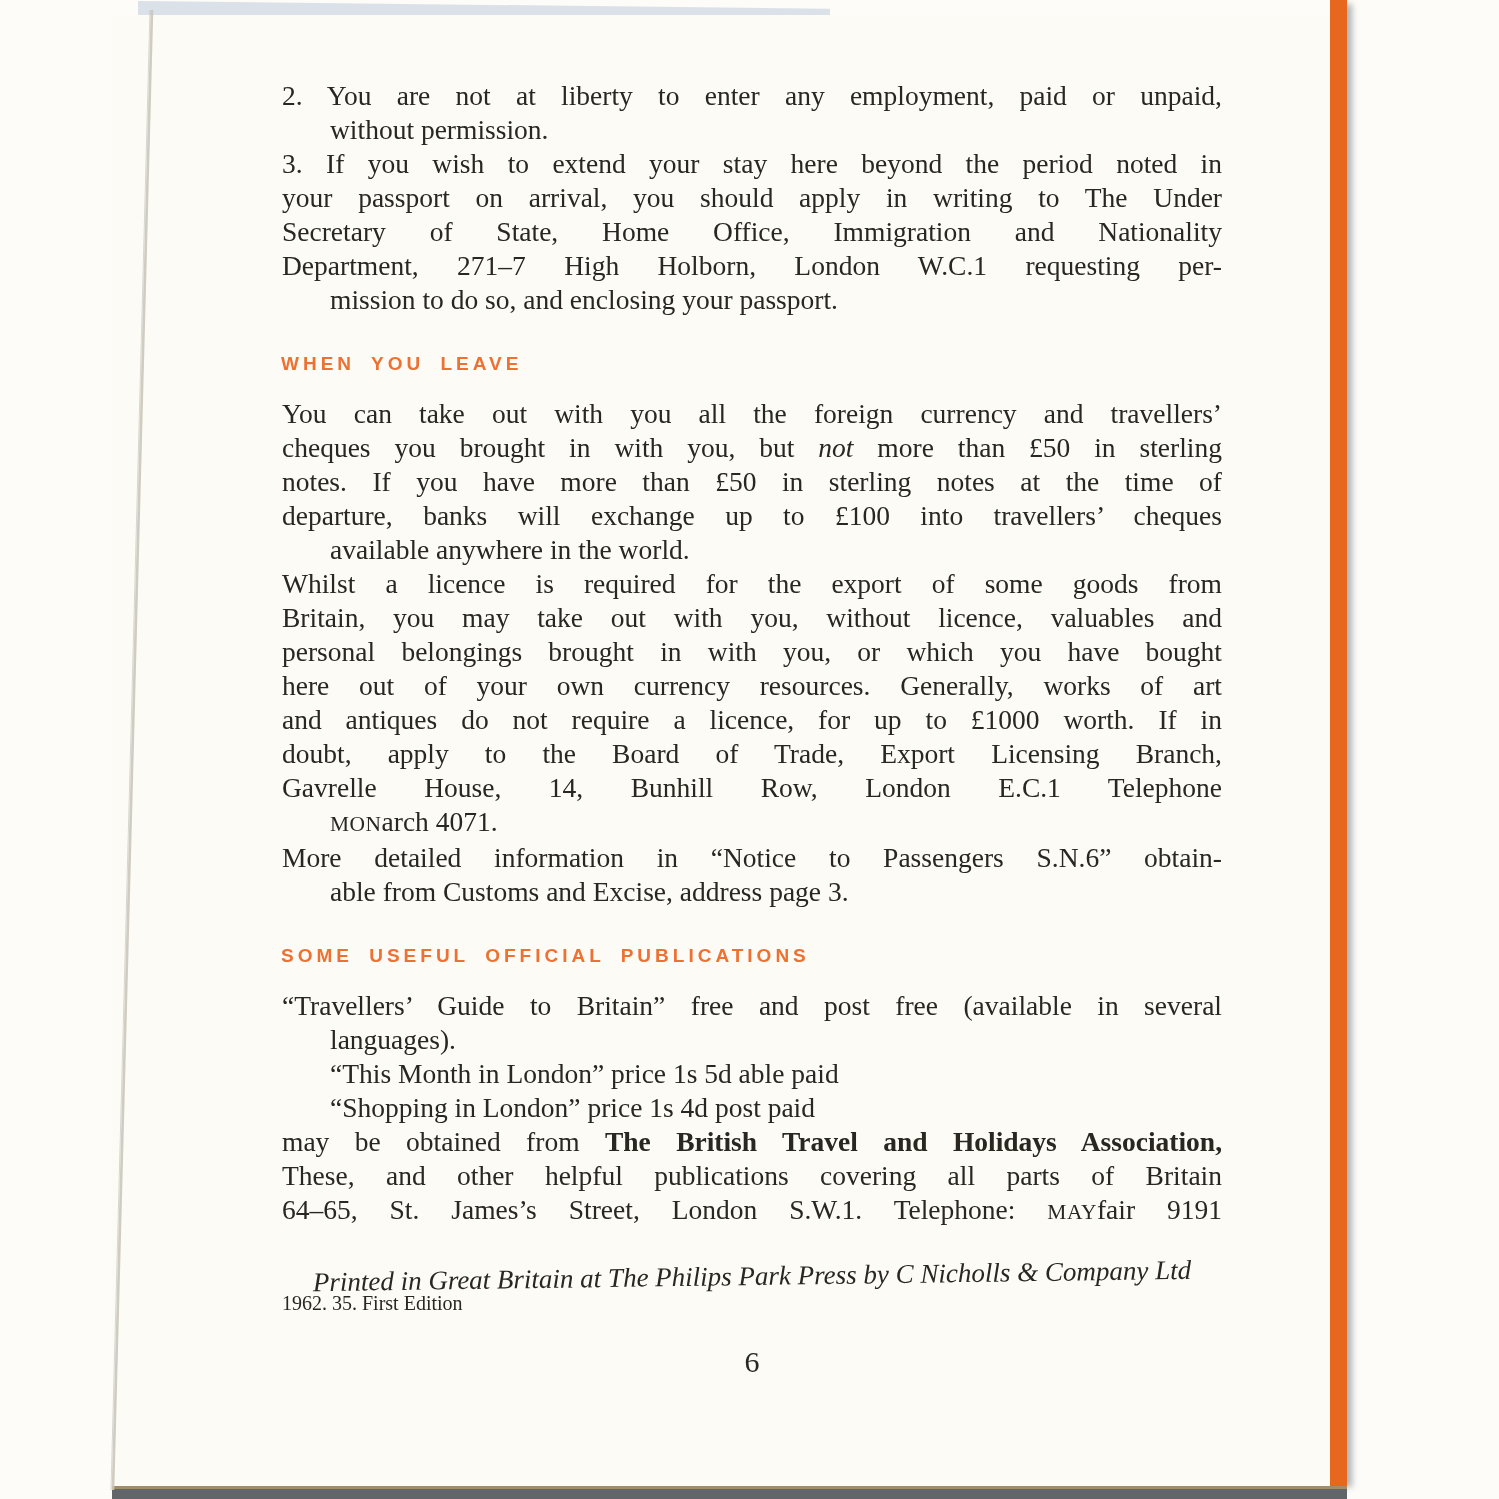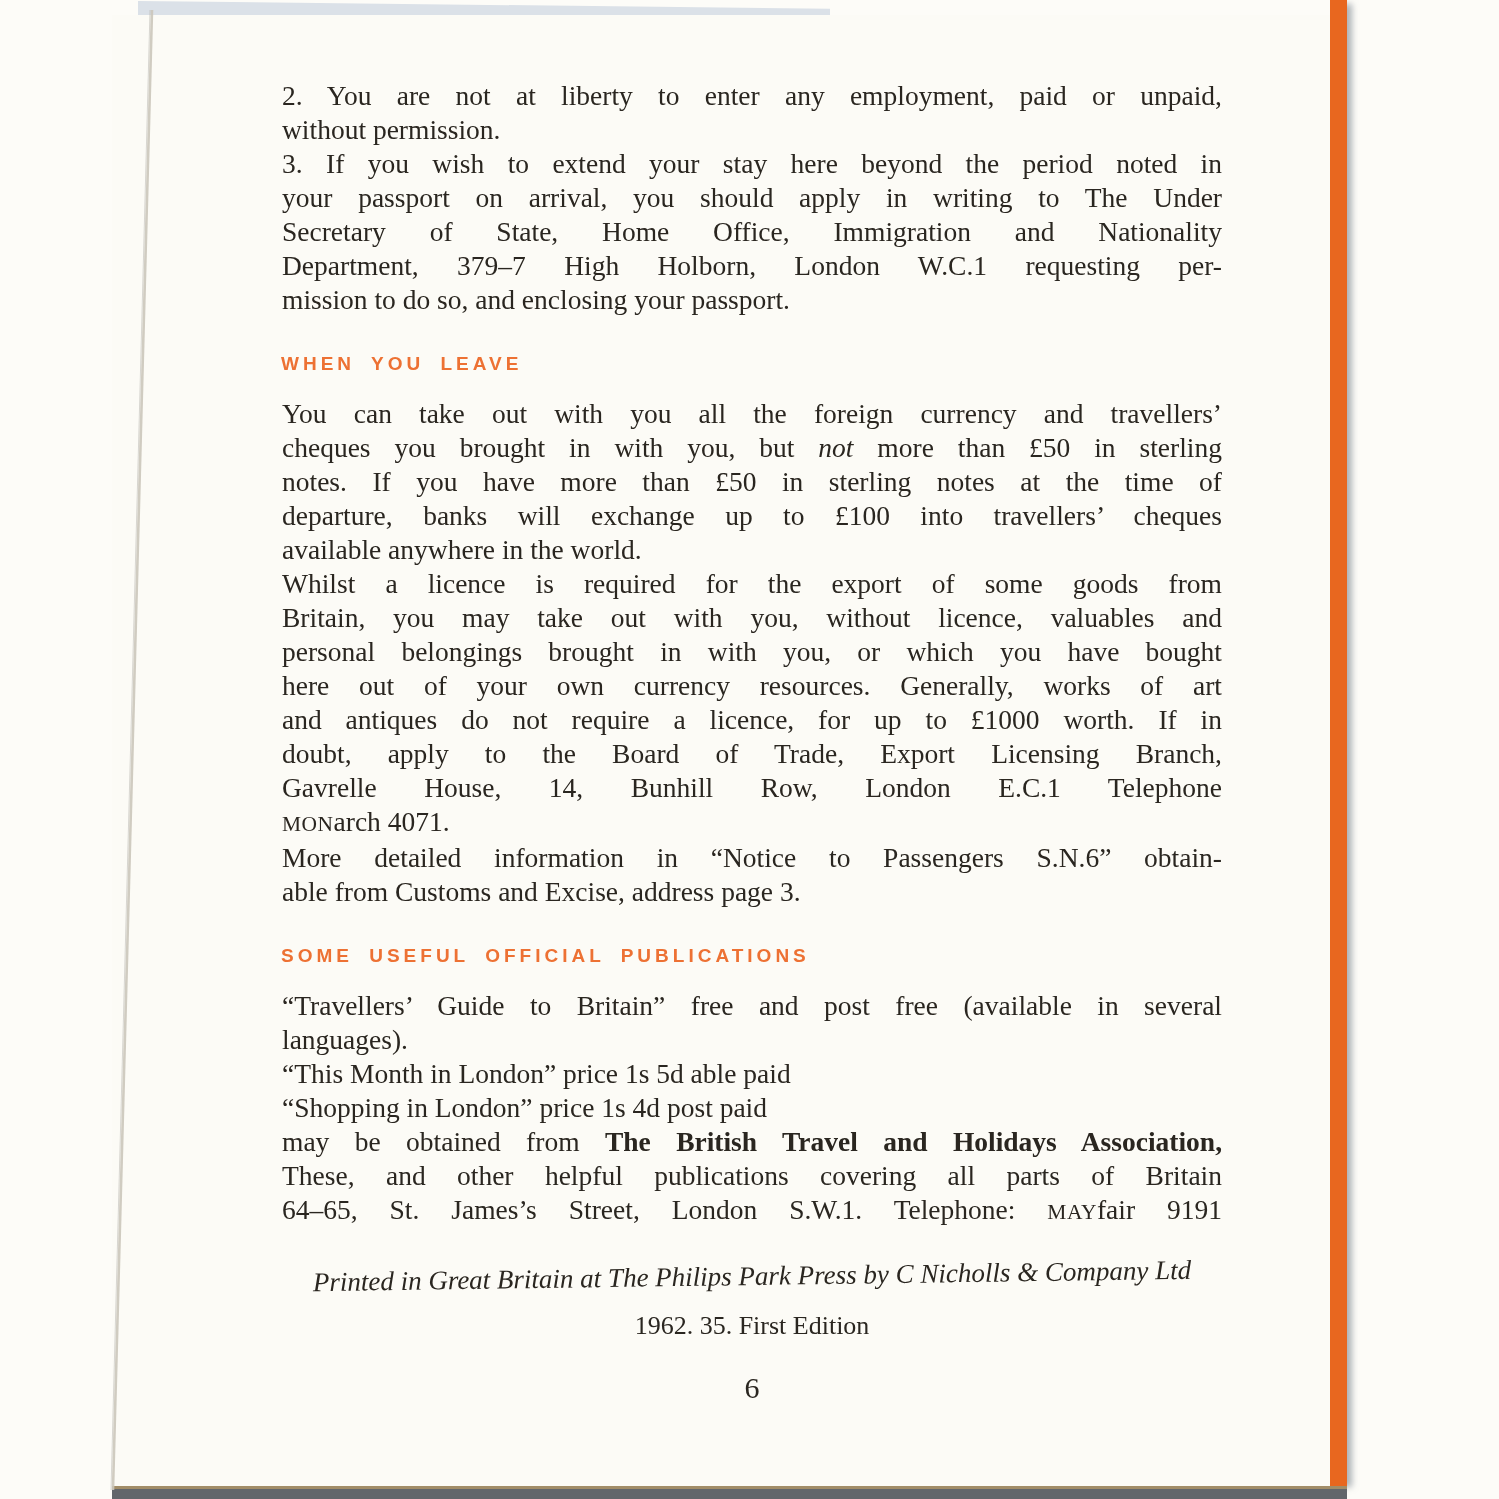--- a/index.html
+++ b/index.html
@@ -14,36 +14,36 @@
     position:absolute;left:112px;top:15px;width:1218px;height:1479px;
     background:#fcfbf6;
   }
   .inner{
     position:absolute;left:170px;top:64px;width:940px;
   }
   .text-block{
     font-size:27.5px;line-height:34px;color:#2a2620;width:940px;
   }
   .line{text-align:justify;text-align-last:justify;}
-  .line.last{text-align:center;text-align-last:left;}
+  .line.last{text-align:center;text-align-last:left;margin-left:48px;}
   .i{font-style:italic;}
   .b{font-weight:bold;}
   .sc{font-size:0.78em;letter-spacing:0.5px;}
   .heading{
     font-family:"Liberation Sans", sans-serif;
     font-weight:bold;font-size:19px;letter-spacing:4px;word-spacing:7px;
     color:#ed7133;margin:30px 0 16px -1px;
   }
   
   .footer{margin-top:32px;width:940px;color:#2a2620;}
   .printer-line{
     font-style:italic;font-size:27px;text-align:center;
     transform:rotate(-0.8deg);
   }
-  .edition-line{font-size:26px;text-align:center;margin-top:19px;}
+  .edition-line{font-size:20px;text-align:left;margin-top:0;}
   .page-number{font-size:30px;text-align:center;margin-top:30px;}
   
   .orange-edge{
     position:absolute;left:1330px;top:0;width:17px;height:1487px;
     background:#e8671f;
     box-shadow:7px 2px 6px -2px rgba(110,120,132,0.55);
   }
   
   .top-wedge{
     position:absolute;left:138px;top:1px;width:692px;height:14px;
@@ -68,21 +68,21 @@
     <div class="inner">
       <div class="text-block">
           <div class="para">
             <div class="line"><span>2. You are not at liberty to enter any employment, paid or unpaid,</span></div>
             <div class="line last"><span>without permission.</span></div>
           </div>
           <div class="para">
             <div class="line"><span>3. If you wish to extend your stay here beyond the period noted in</span></div>
             <div class="line"><span>your passport on arrival, you should apply in writing to The Under</span></div>
             <div class="line"><span>Secretary of State, Home Office, Immigration and Nationality</span></div>
-            <div class="line"><span>Department, 379–7 High Holborn, London W.C.1 requesting per-</span></div>
+            <div class="line"><span>Department, 271–7 High Holborn, London W.C.1 requesting per-</span></div>
             <div class="line last"><span>mission to do so, and enclosing your passport.</span></div>
           </div>
           <div class="heading">WHEN YOU LEAVE</div>
           <div class="para">
             <div class="line"><span>You can take out with you all the foreign currency and travellers’</span></div>
             <div class="line"><span>cheques you brought in with you, but </span><span class="i">not</span><span> more than £50 in sterling</span></div>
             <div class="line"><span>notes. If you have more than £50 in sterling notes at the time of</span></div>
             <div class="line"><span>departure, banks will exchange up to £100 into travellers’ cheques</span></div>
             <div class="line last"><span>available anywhere in the world.</span></div>
           </div>

